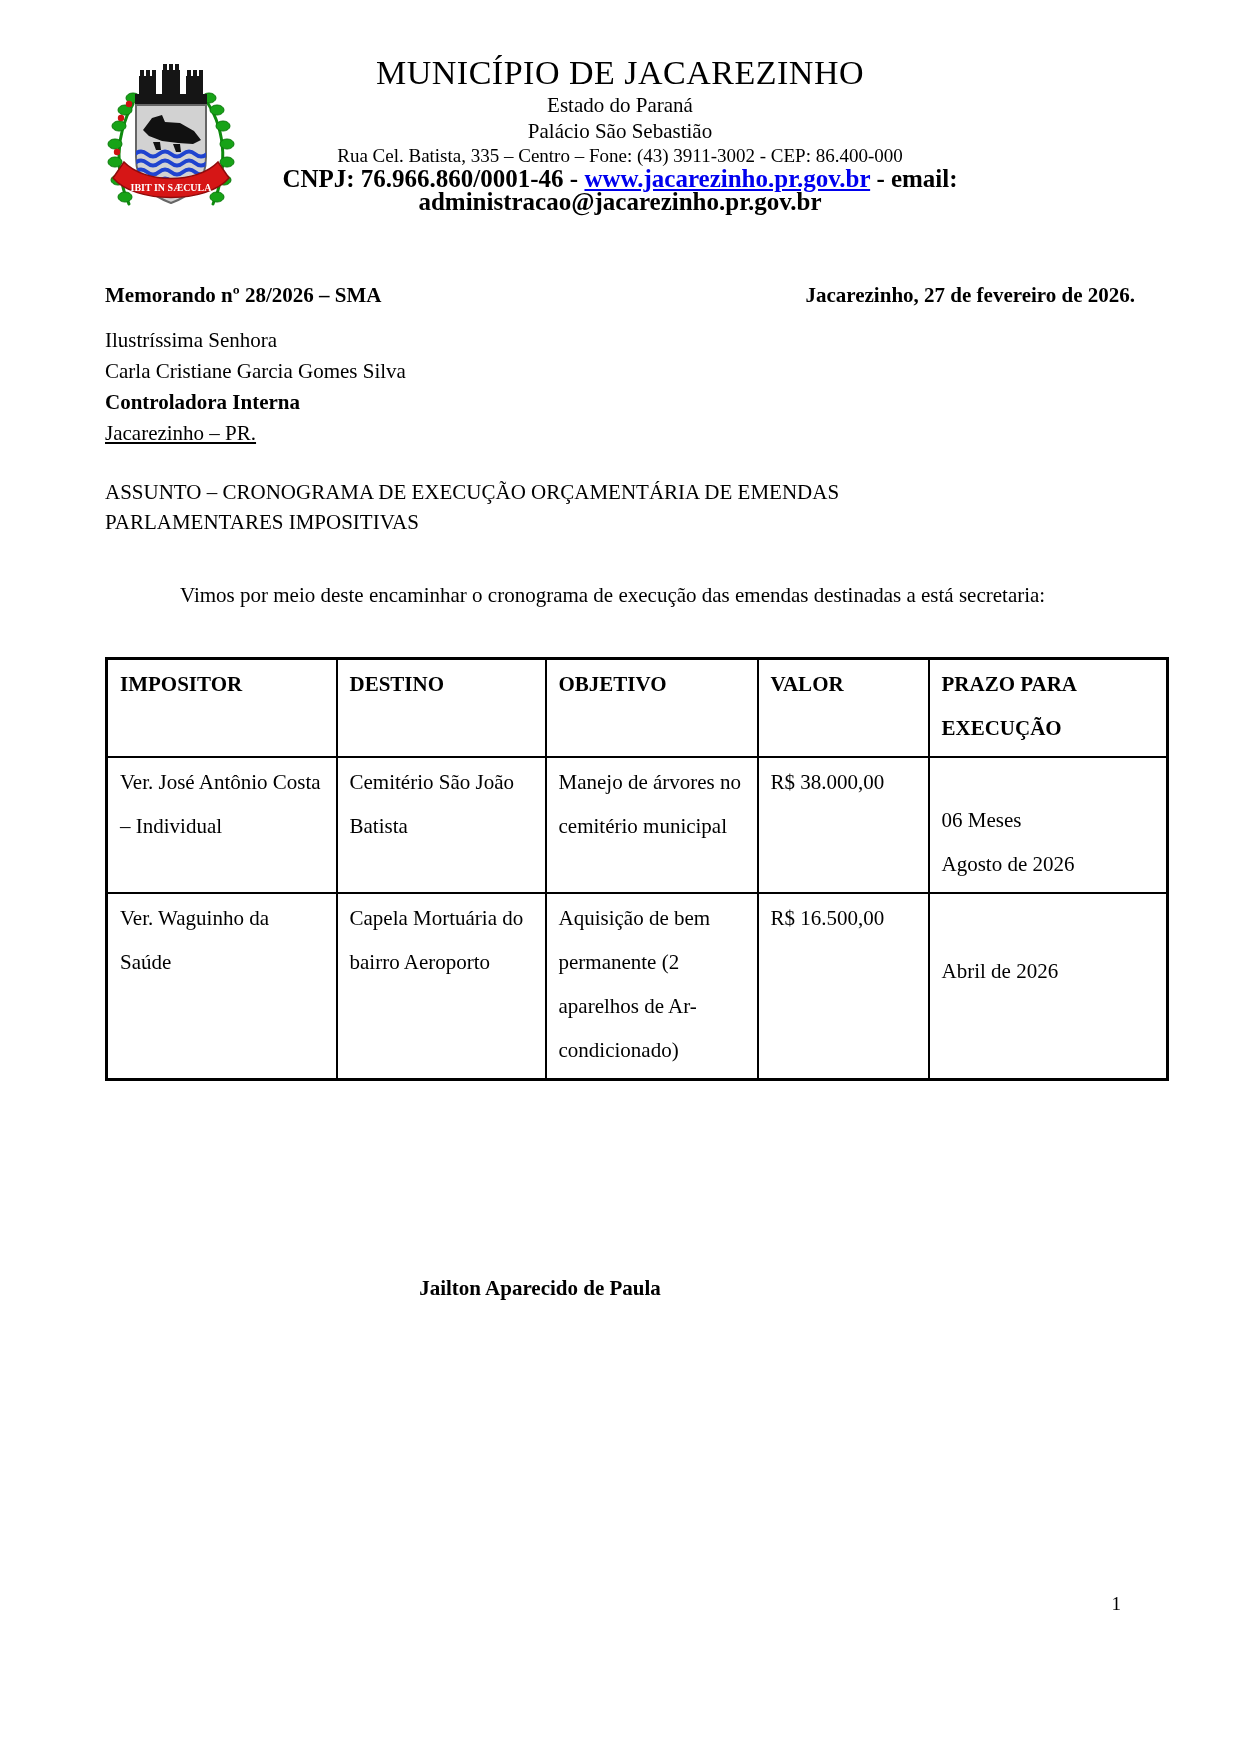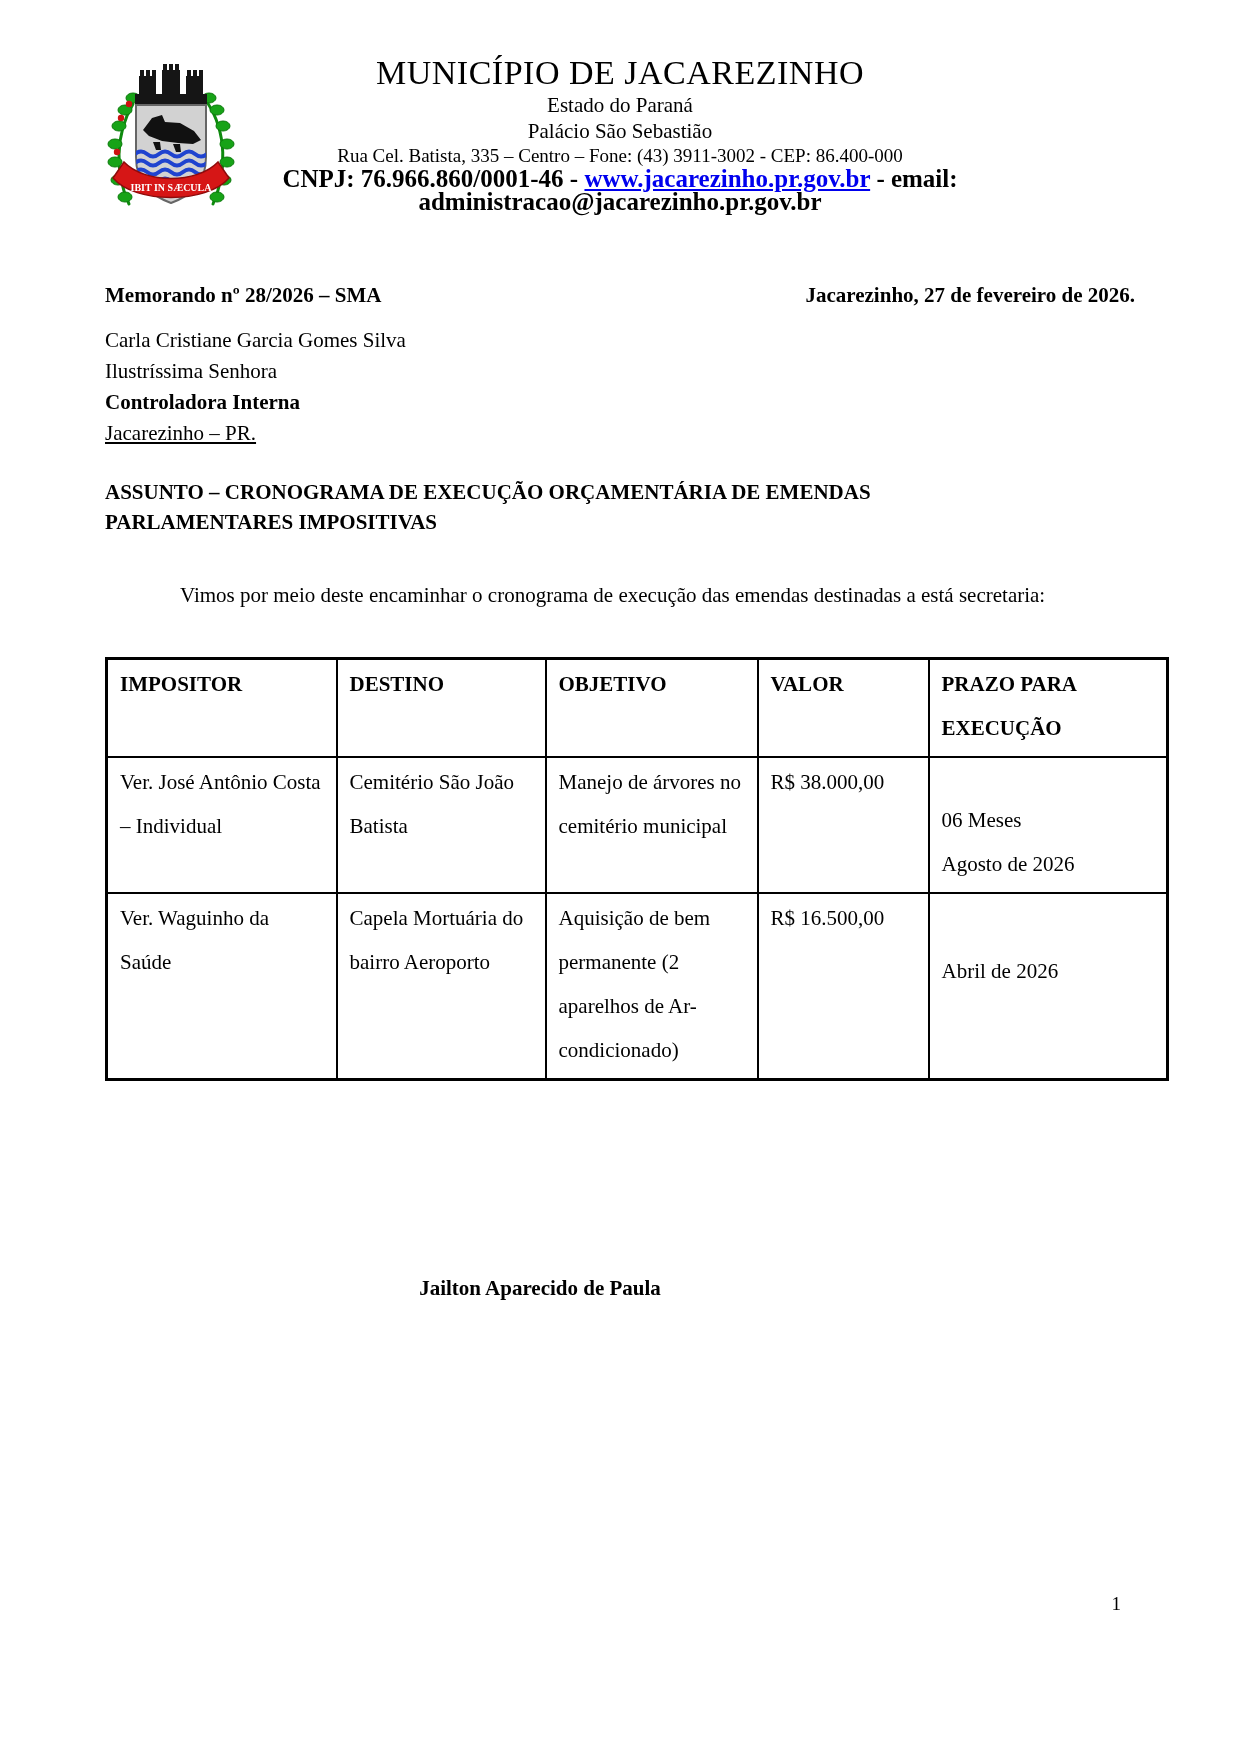--- a/index.html
+++ b/index.html
@@ -32,21 +32,21 @@
     margin-top:36px;font-weight:bold;font-size:21px;line-height:27px;
   }
 
   
   .recipient{margin-top:16px;font-size:21px;line-height:31px;}
   .recipient .bold{font-weight:bold;}
   .recipient .underline{text-decoration:underline;}
 
   
   .subject{
-    margin-top:28px;font-weight:bold;font-size:21px;line-height:30px;
+    margin-top:28px;font-weight:normal;font-size:21px;line-height:30px;
     width:880px;
   }
 
   
   .body-par{
     margin:35px 0 0 0;font-size:21px;line-height:47px;
     text-indent:75px;text-align:justify;
   }
 
   
@@ -176,22 +176,22 @@
         </div>
       </div>
     </header>
 
     <div class="memo-row">
       <span>Memorando nº 28/2026 – SMA</span>
       <span>Jacarezinho, 27 de fevereiro de 2026.</span>
     </div>
 
     <div class="recipient">
+      <div>Ilustríssima Senhora</div>
       <div>Carla Cristiane Garcia Gomes Silva</div>
-      <div>Ilustríssima Senhora</div>
       <div class="bold">Controladora Interna</div>
       <div><span class="underline">Jacarezinho – PR.</span></div>
     </div>
 
     <div class="subject">ASSUNTO – CRONOGRAMA DE EXECUÇÃO ORÇAMENTÁRIA DE EMENDAS PARLAMENTARES IMPOSITIVAS</div>
 
     <p class="body-par">Vimos por meio deste encaminhar o cronograma de execução das emendas destinadas a está secretaria:</p>
 
     <table class="schedule">
       <colgroup>

